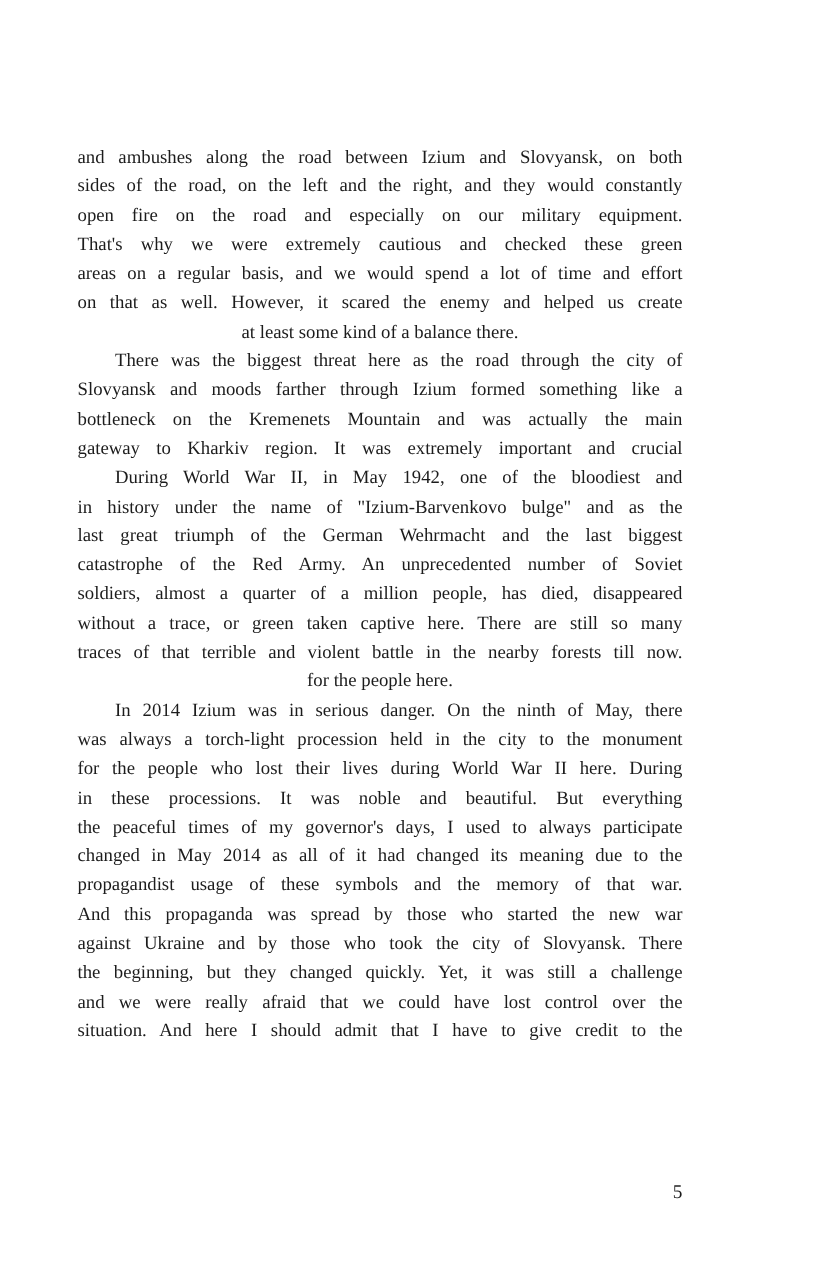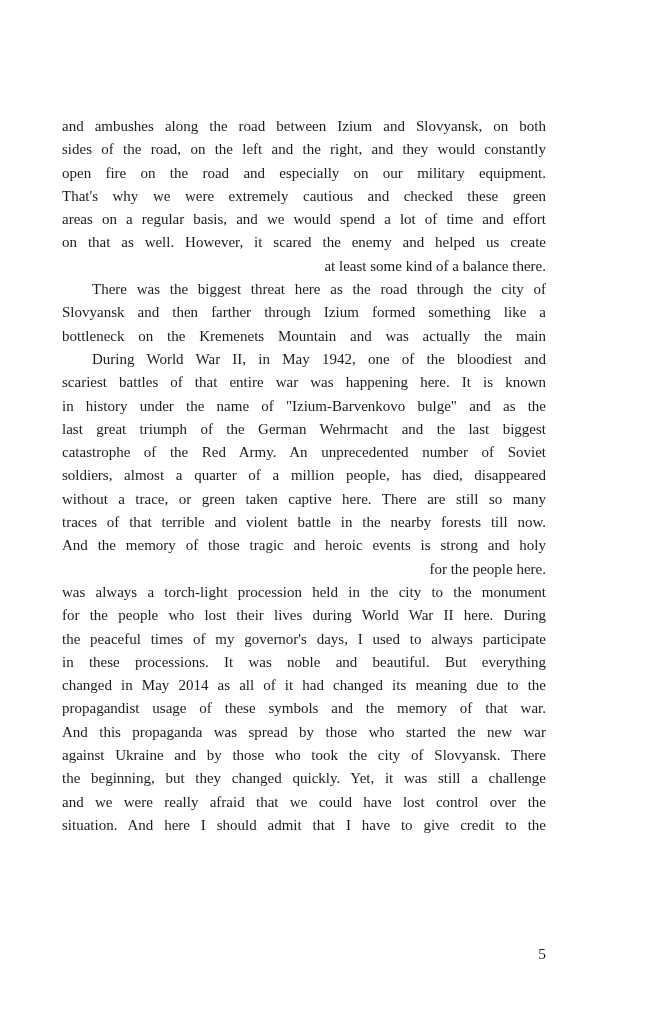--- a/index.html
+++ b/index.html
@@ -26,21 +26,21 @@
     position: absolute;
     left: 62px;
     top: 85px;
     width: 484px;
     color: #1c1c1c;
     font-size: 15px;
     line-height: 23.3px;
   }
   .para { margin: 0; }
   .line {
-    text-align: right;
+    text-align: center;
     white-space: normal;
   }
   .line.j {
     text-align: justify;
     -moz-text-align-last: justify;
     text-align-last: justify;
   }
   .line.ind {
     text-indent: 30px;
   }
@@ -67,42 +67,42 @@
       <div class="line j">sides of the road, on the left and the right, and they would constantly</div>
       <div class="line j">open fire on the road and especially on our military equipment.</div>
       <div class="line j">That's why we were extremely cautious and checked these green</div>
       <div class="line j">areas on a regular basis, and we would spend a lot of time and effort</div>
       <div class="line j">on that as well. However, it scared the enemy and helped us create</div>
       <div class="line">at least some kind of a balance there.</div>
     </div>
 
     <div class="para">
       <div class="line j ind">There was the biggest threat here as the road through the city of</div>
-      <div class="line j">Slovyansk and then farther through Izium formed something like a</div>
+      <div class="line j">Slovyansk and moods farther through Izium formed something like a</div>
       <div class="line j">bottleneck on the Kremenets Mountain and was actually the main</div>
+      <div class="line j">gateway to Kharkiv region. It was extremely important and crucial</div>
     </div>
 
     <div class="para">
       <div class="line j ind">During World War II, in May 1942, one of the bloodiest and</div>
-      <div class="line j">scariest battles of that entire war was happening here. It is known</div>
       <div class="line j">in history under the name of "Izium-Barvenkovo bulge" and as the</div>
       <div class="line j">last great triumph of the German Wehrmacht and the last biggest</div>
       <div class="line j">catastrophe of the Red Army. An unprecedented number of Soviet</div>
       <div class="line j">soldiers, almost a quarter of a million people, has died, disappeared</div>
       <div class="line j">without a trace, or green taken captive here. There are still so many</div>
       <div class="line j">traces of that terrible and violent battle in the nearby forests till now.</div>
-      <div class="line j">And the memory of those tragic and heroic events is strong and holy</div>
       <div class="line">for the people here.</div>
     </div>
 
     <div class="para">
+      <div class="line j ind">In 2014 Izium was in serious danger. On the ninth of May, there</div>
       <div class="line j">was always a torch-light procession held in the city to the monument</div>
       <div class="line j">for the people who lost their lives during World War II here. During</div>
+      <div class="line j">in these processions. It was noble and beautiful. But everything</div>
       <div class="line j">the peaceful times of my governor's days, I used to always participate</div>
-      <div class="line j">in these processions. It was noble and beautiful. But everything</div>
       <div class="line j">changed in May 2014 as all of it had changed its meaning due to the</div>
       <div class="line j">propagandist usage of these symbols and the memory of that war.</div>
       <div class="line j">And this propaganda was spread by those who started the new war</div>
       <div class="line j">against Ukraine and by those who took the city of Slovyansk. There</div>
       <div class="line j">the beginning, but they changed quickly. Yet, it was still a challenge</div>
       <div class="line j">and we were really afraid that we could have lost control over the</div>
       <div class="line j">situation. And here I should admit that I have to give credit to the</div>
     </div>
 
   </div>

